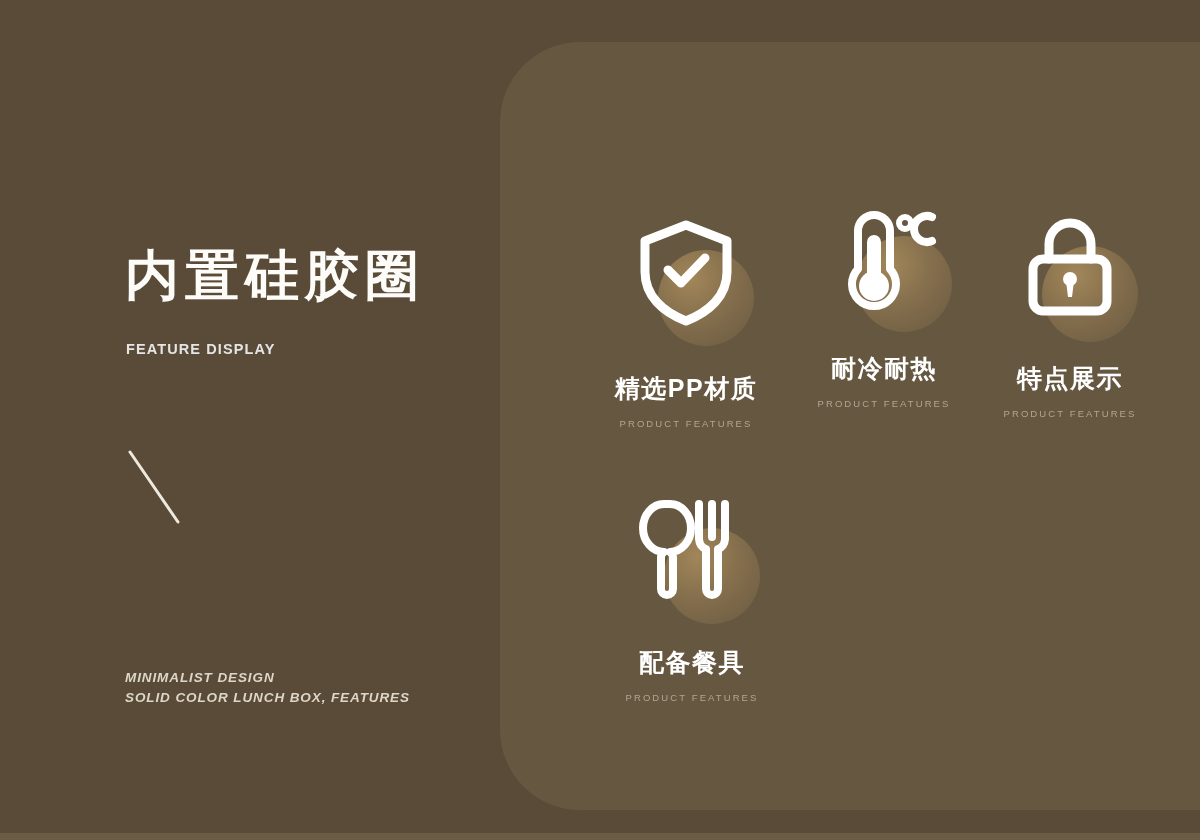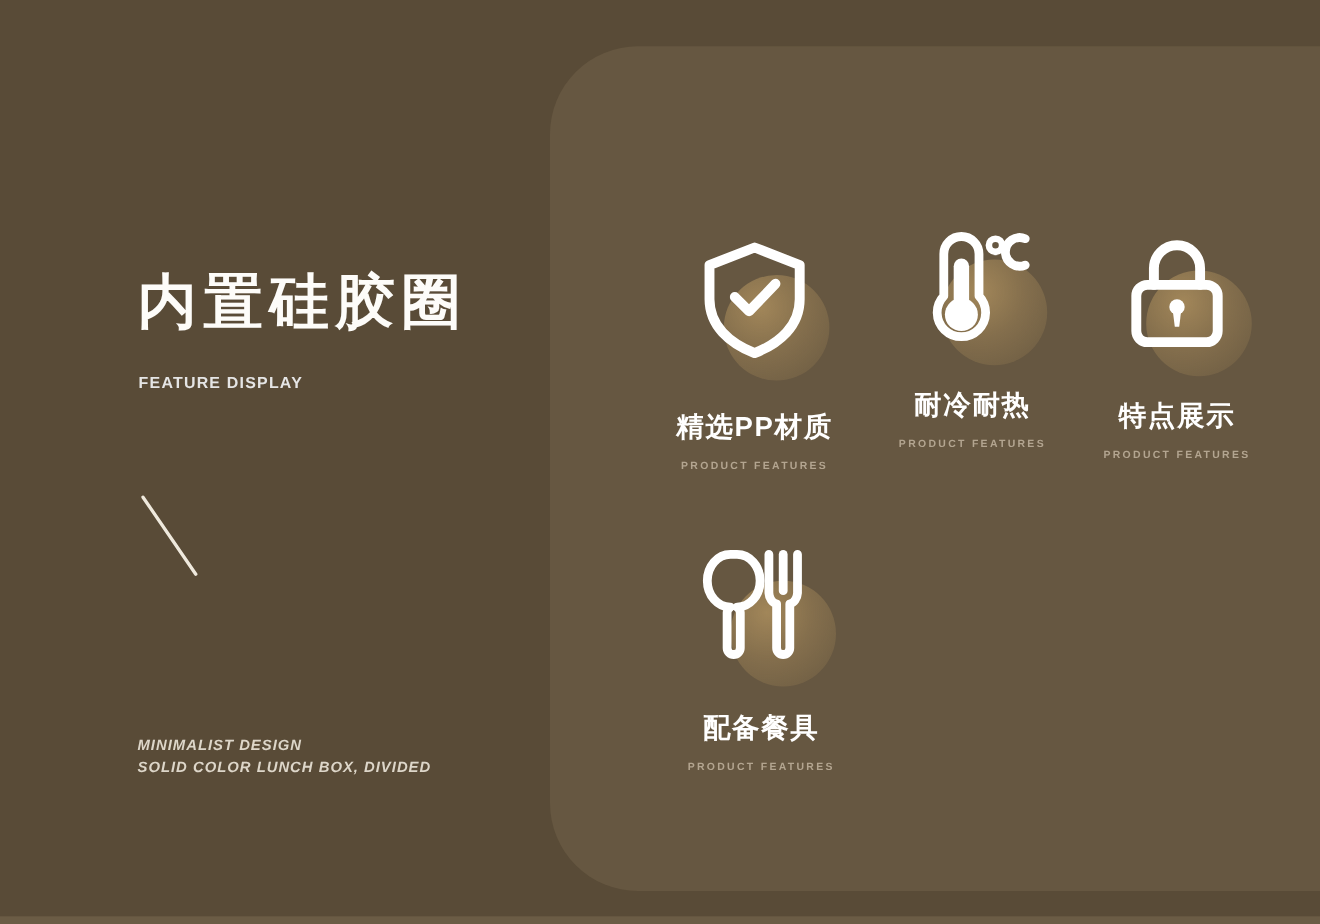--- a/index.html
+++ b/index.html
@@ -96,21 +96,21 @@
   }
 
   .feature-title{
     font-size:25px; font-weight:bold; color:#ffffff;
     letter-spacing:1.5px; line-height:1;
     white-space:nowrap;
   }
 
   .feature-sub{
     margin-top:17px;
-    font-size:9.5px; font-weight:bold; color:#b3a590;
+    font-size:9.5px; font-weight:normal; color:#b3a590;
     letter-spacing:2.1px; white-space:nowrap;
   }
 
   
   .cell-0 .icon-wrap{ margin-bottom:26px; }
   .cell-1 .icon-wrap{ margin-bottom:20px; }
   .cell-2 .icon-wrap{ margin-bottom:20px; }
   .cell-3 .icon-wrap{ margin-bottom:22px; }
 
   .cell-1{ transform:translate(6px,-14px); }
@@ -129,21 +129,21 @@
   <div class="page-subtitle">FEATURE DISPLAY</div>
 
   <div class="accent-line">
     <svg width="90" height="90" viewBox="0 0 90 90" aria-hidden="true">
       <line x1="5" y1="7" x2="53" y2="77" stroke="#efe9dd" stroke-width="3" stroke-linecap="round"></line>
     </svg>
   </div>
 
   <div class="footer-note">
     <div>MINIMALIST DESIGN</div>
-    <div>SOLID COLOR LUNCH BOX, DIVIDED</div>
+    <div>SOLID COLOR LUNCH BOX, FEATURES</div>
   </div>
 
 </div>
 
 <div class="feature-grid">
 
   <div class="feature-cell cell-0">
     <div class="icon-wrap">
       <div class="icon-blob"></div>
       <span class="icon-glyph">

